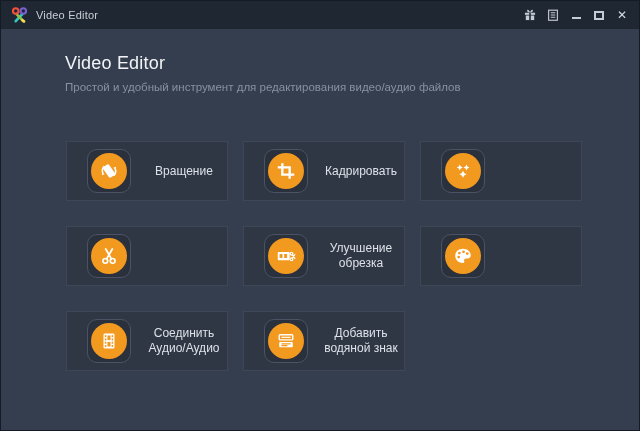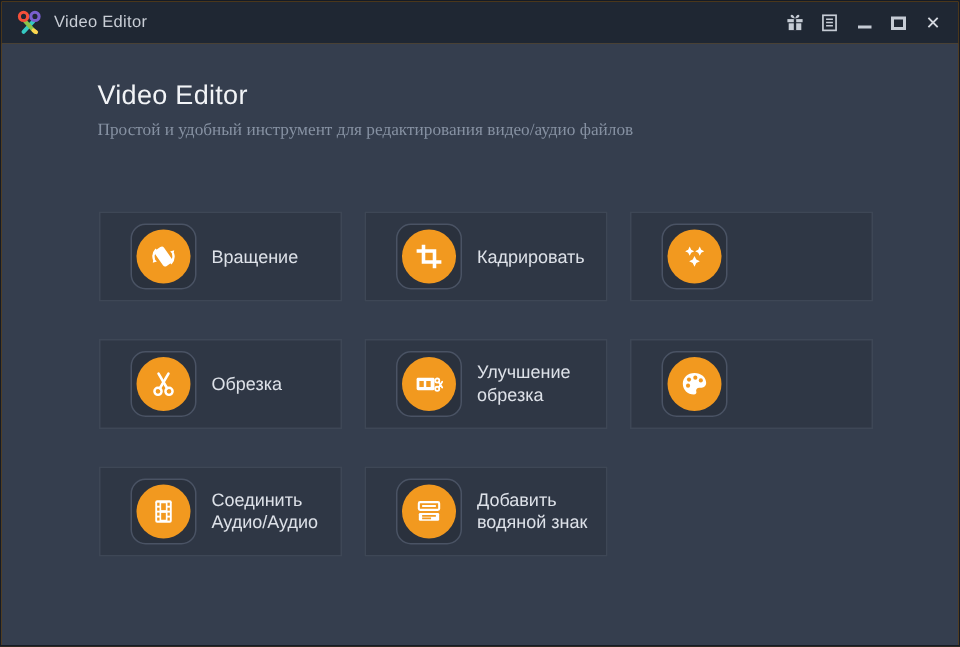--- a/index.html
+++ b/index.html
@@ -1,21 +1,21 @@
 <!DOCTYPE html>
 <html><head>
 <meta charset="utf-8">
 <style>
   * { margin: 0; padding: 0; box-sizing: border-box; }
   html, body { width: 640px; height: 431px; background: #11161f; }
   body { font-family: "Liberation Sans", "DejaVu Sans", sans-serif; }
 
   .window {
     width: 640px; height: 431px;
-    background: #a16207;
+    background: #14532d;
     border: 1px solid #151b25;
     display: flex; flex-direction: column;
     overflow: hidden;
   }
 
   
   .titlebar {
     height: 28px; flex: 0 0 28px;
     background: #1f2733;
     display: flex; align-items: center;
@@ -40,21 +40,21 @@
 
   
   .content { position: relative; flex: 1; background: #353e4e; }
 
   .header { position: absolute; left: 64px; top: 24px; }
   .header h1 {
     color: #f2f4f7; font-size: 18px; font-weight: 400;
     letter-spacing: 0.2px;
   }
   .header p {
-    margin-top: 7px; color: #8691a2; font-size: 11.5px; font-family: Liberation Serif, serif;
+    margin-top: 7px; color: #8691a2; font-size: 11.5px;
   }
 
   .grid {
     position: absolute; left: 65px; top: 112px;
     display: grid;
     grid-template-columns: repeat(3, 162px);
     gap: 25px 15px;
   }
 
   .tool-button {
@@ -75,21 +75,21 @@
   }
   .icon-circle {
     width: 36px; height: 36px; border-radius: 50%;
     background: #f2991f;
     display: flex; align-items: center; justify-content: center;
   }
   .icon-circle svg { width: 22px; height: 22px; display: block; }
 
   .tool-label {
     margin-left: 10px; width: 86px;
-    color: #dde1e8; font-size: 12px; line-height: 15px;
+    color: #dde1e8; font-size: 12px; line-height: 15px; text-align: center;
   }
 </style>
 </head>
 <body>
 
 <div class="window">
 
   <div class="titlebar">
     <svg class="logo" viewBox="0 0 20 20">
       <path d="M13 8.5 L6 16" stroke="#35c9c2" stroke-width="2.8" stroke-linecap="round" fill="none"></path>
@@ -180,21 +180,20 @@
         <span class="icon-box">
           <span class="icon-circle">
             <svg viewBox="0 0 24 24">
               <circle cx="8" cy="17.3" r="2.6" fill="none" stroke="#fff" stroke-width="1.8"></circle>
               <circle cx="16" cy="17.3" r="2.6" fill="none" stroke="#fff" stroke-width="1.8"></circle>
               <path d="M9.4 15.1 L15.6 4.4" stroke="#fff" stroke-width="1.9" stroke-linecap="round"></path>
               <path d="M14.6 15.1 L8.4 4.4" stroke="#fff" stroke-width="1.9" stroke-linecap="round"></path>
             </svg>
           </span>
         </span>
-        <span class="tool-label">Обрезка</span>
       </div>
 
       <div class="tool-button">
         <span class="icon-box">
           <span class="icon-circle">
             <svg viewBox="0 0 24 24">
               <rect x="3" y="7.5" width="13" height="9" rx="1" fill="#fff"></rect>
               <rect x="5" y="9.8" width="3.2" height="4.4" fill="#f2991f"></rect>
               <rect x="10" y="9.8" width="3.2" height="4.4" fill="#f2991f"></rect>
               <circle cx="18" cy="9.5" r="1.5" fill="none" stroke="#fff" stroke-width="1.3"></circle>

